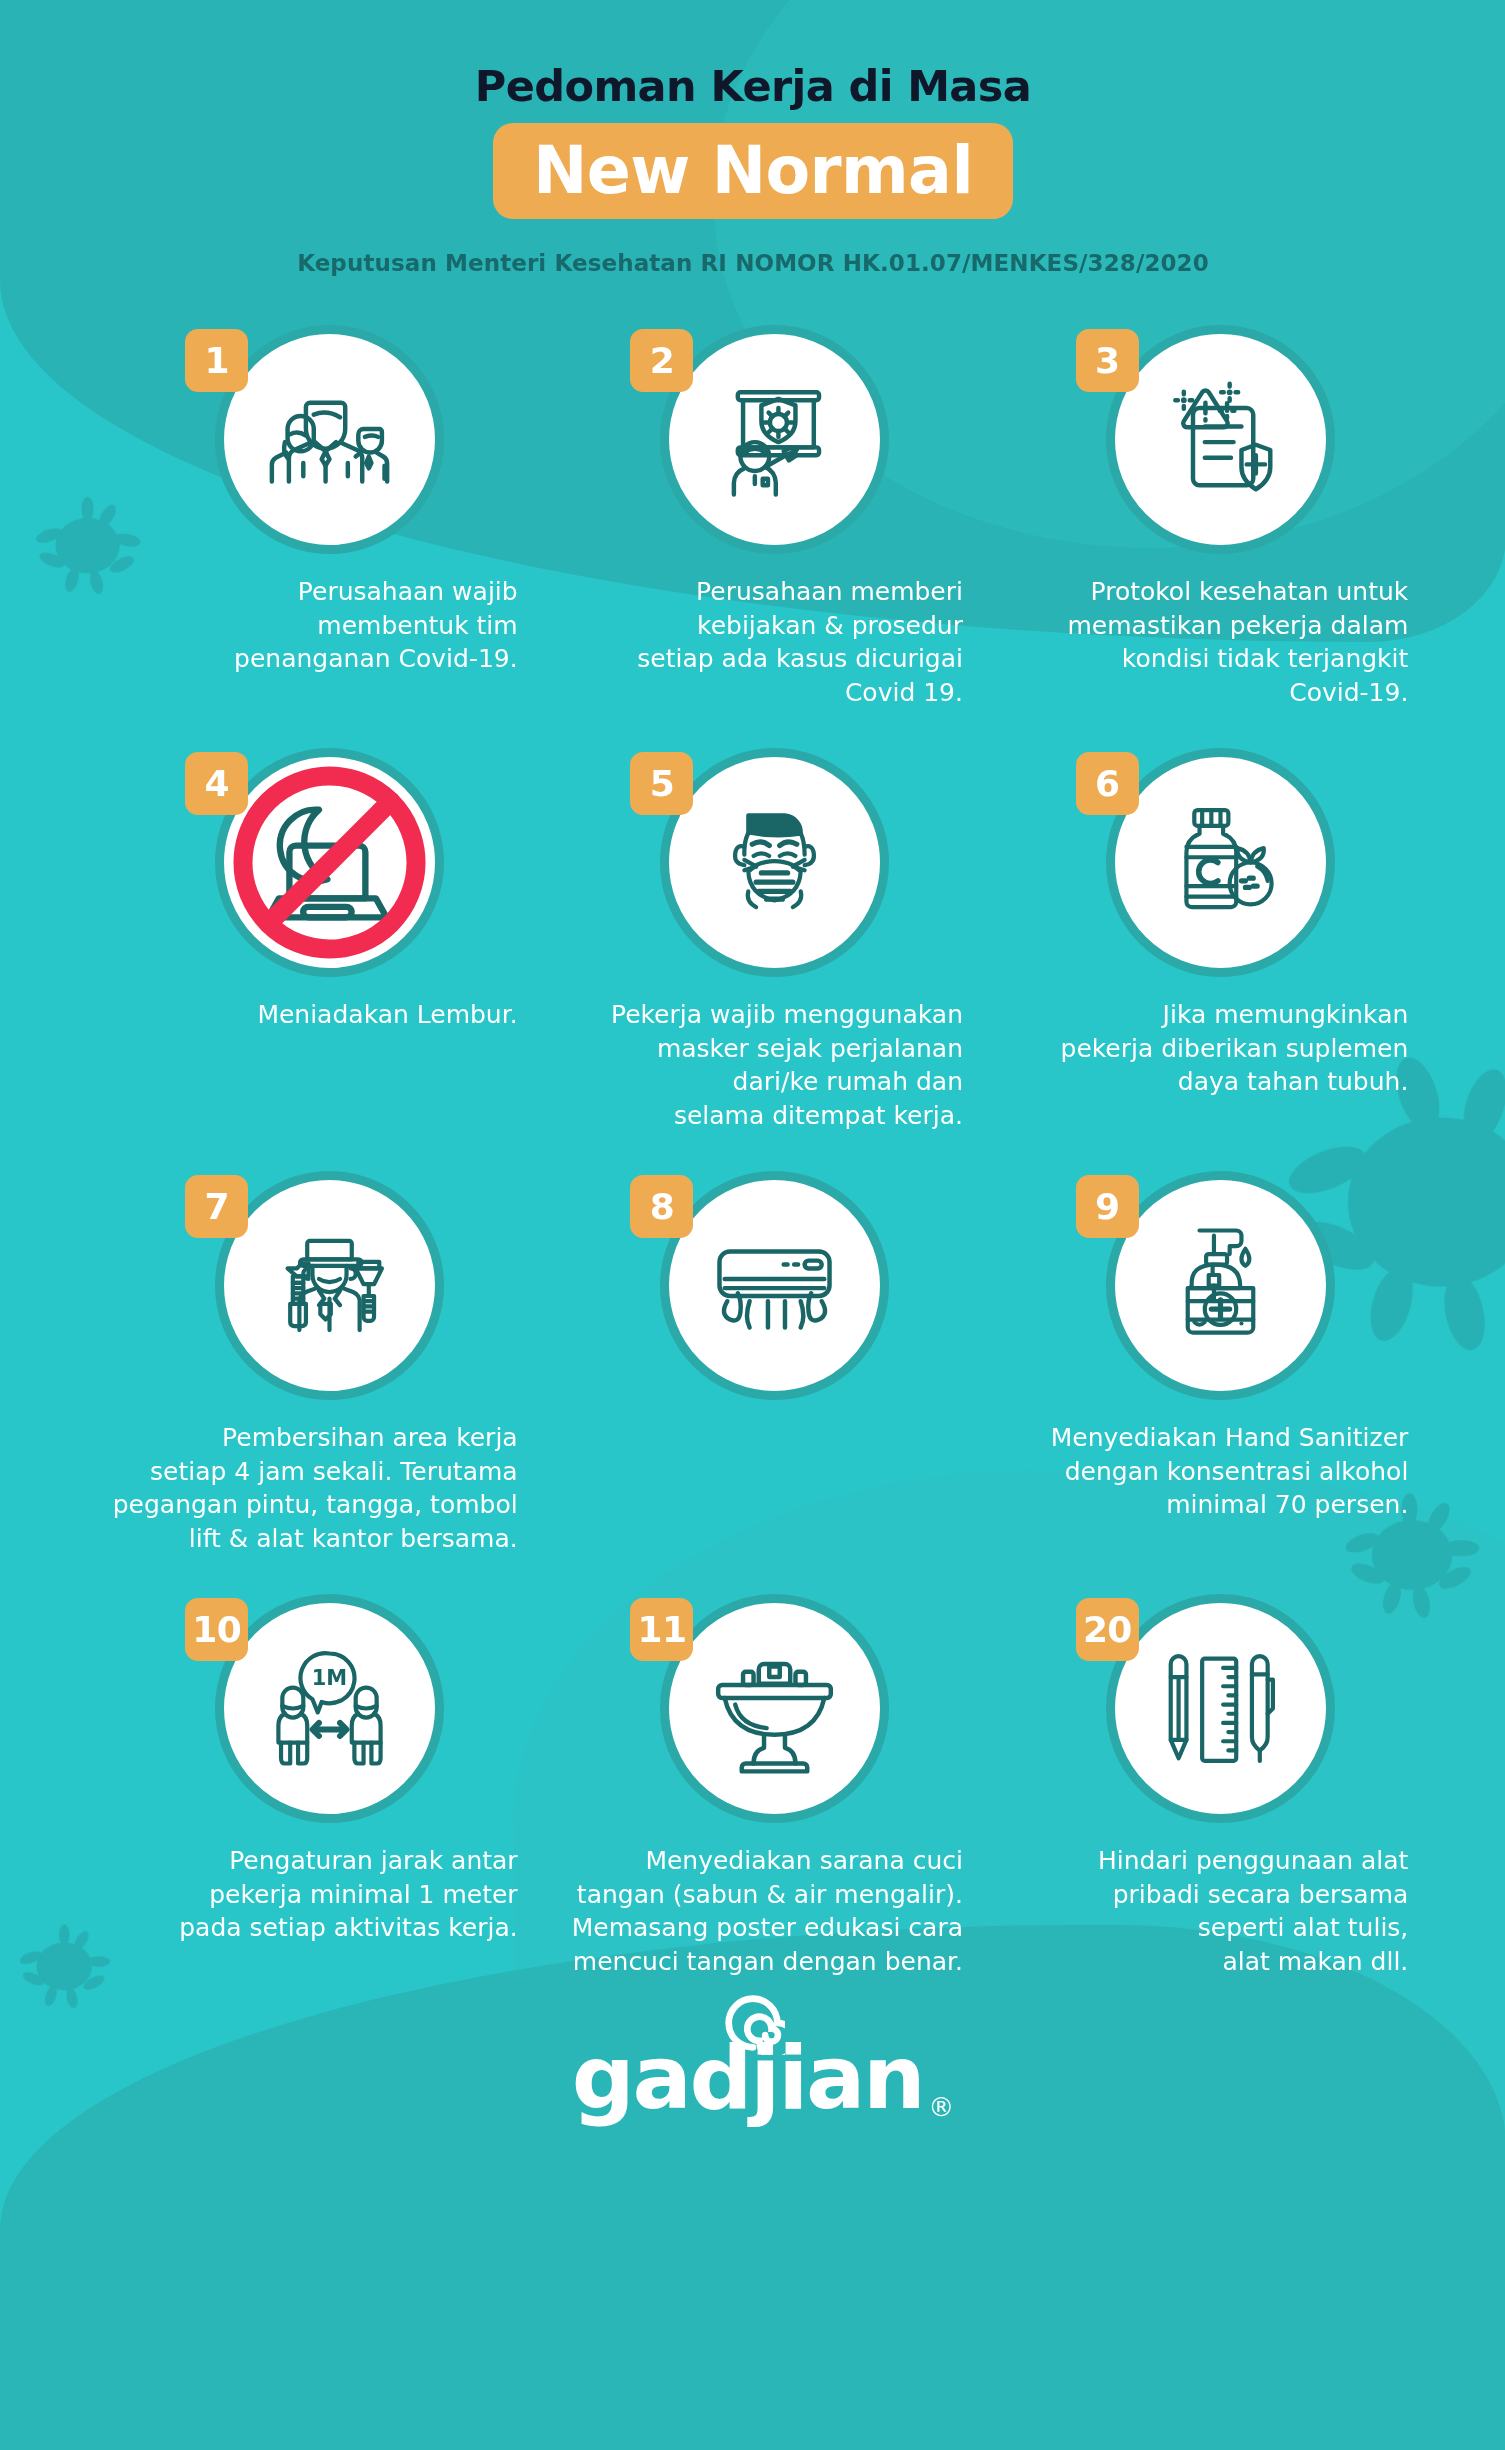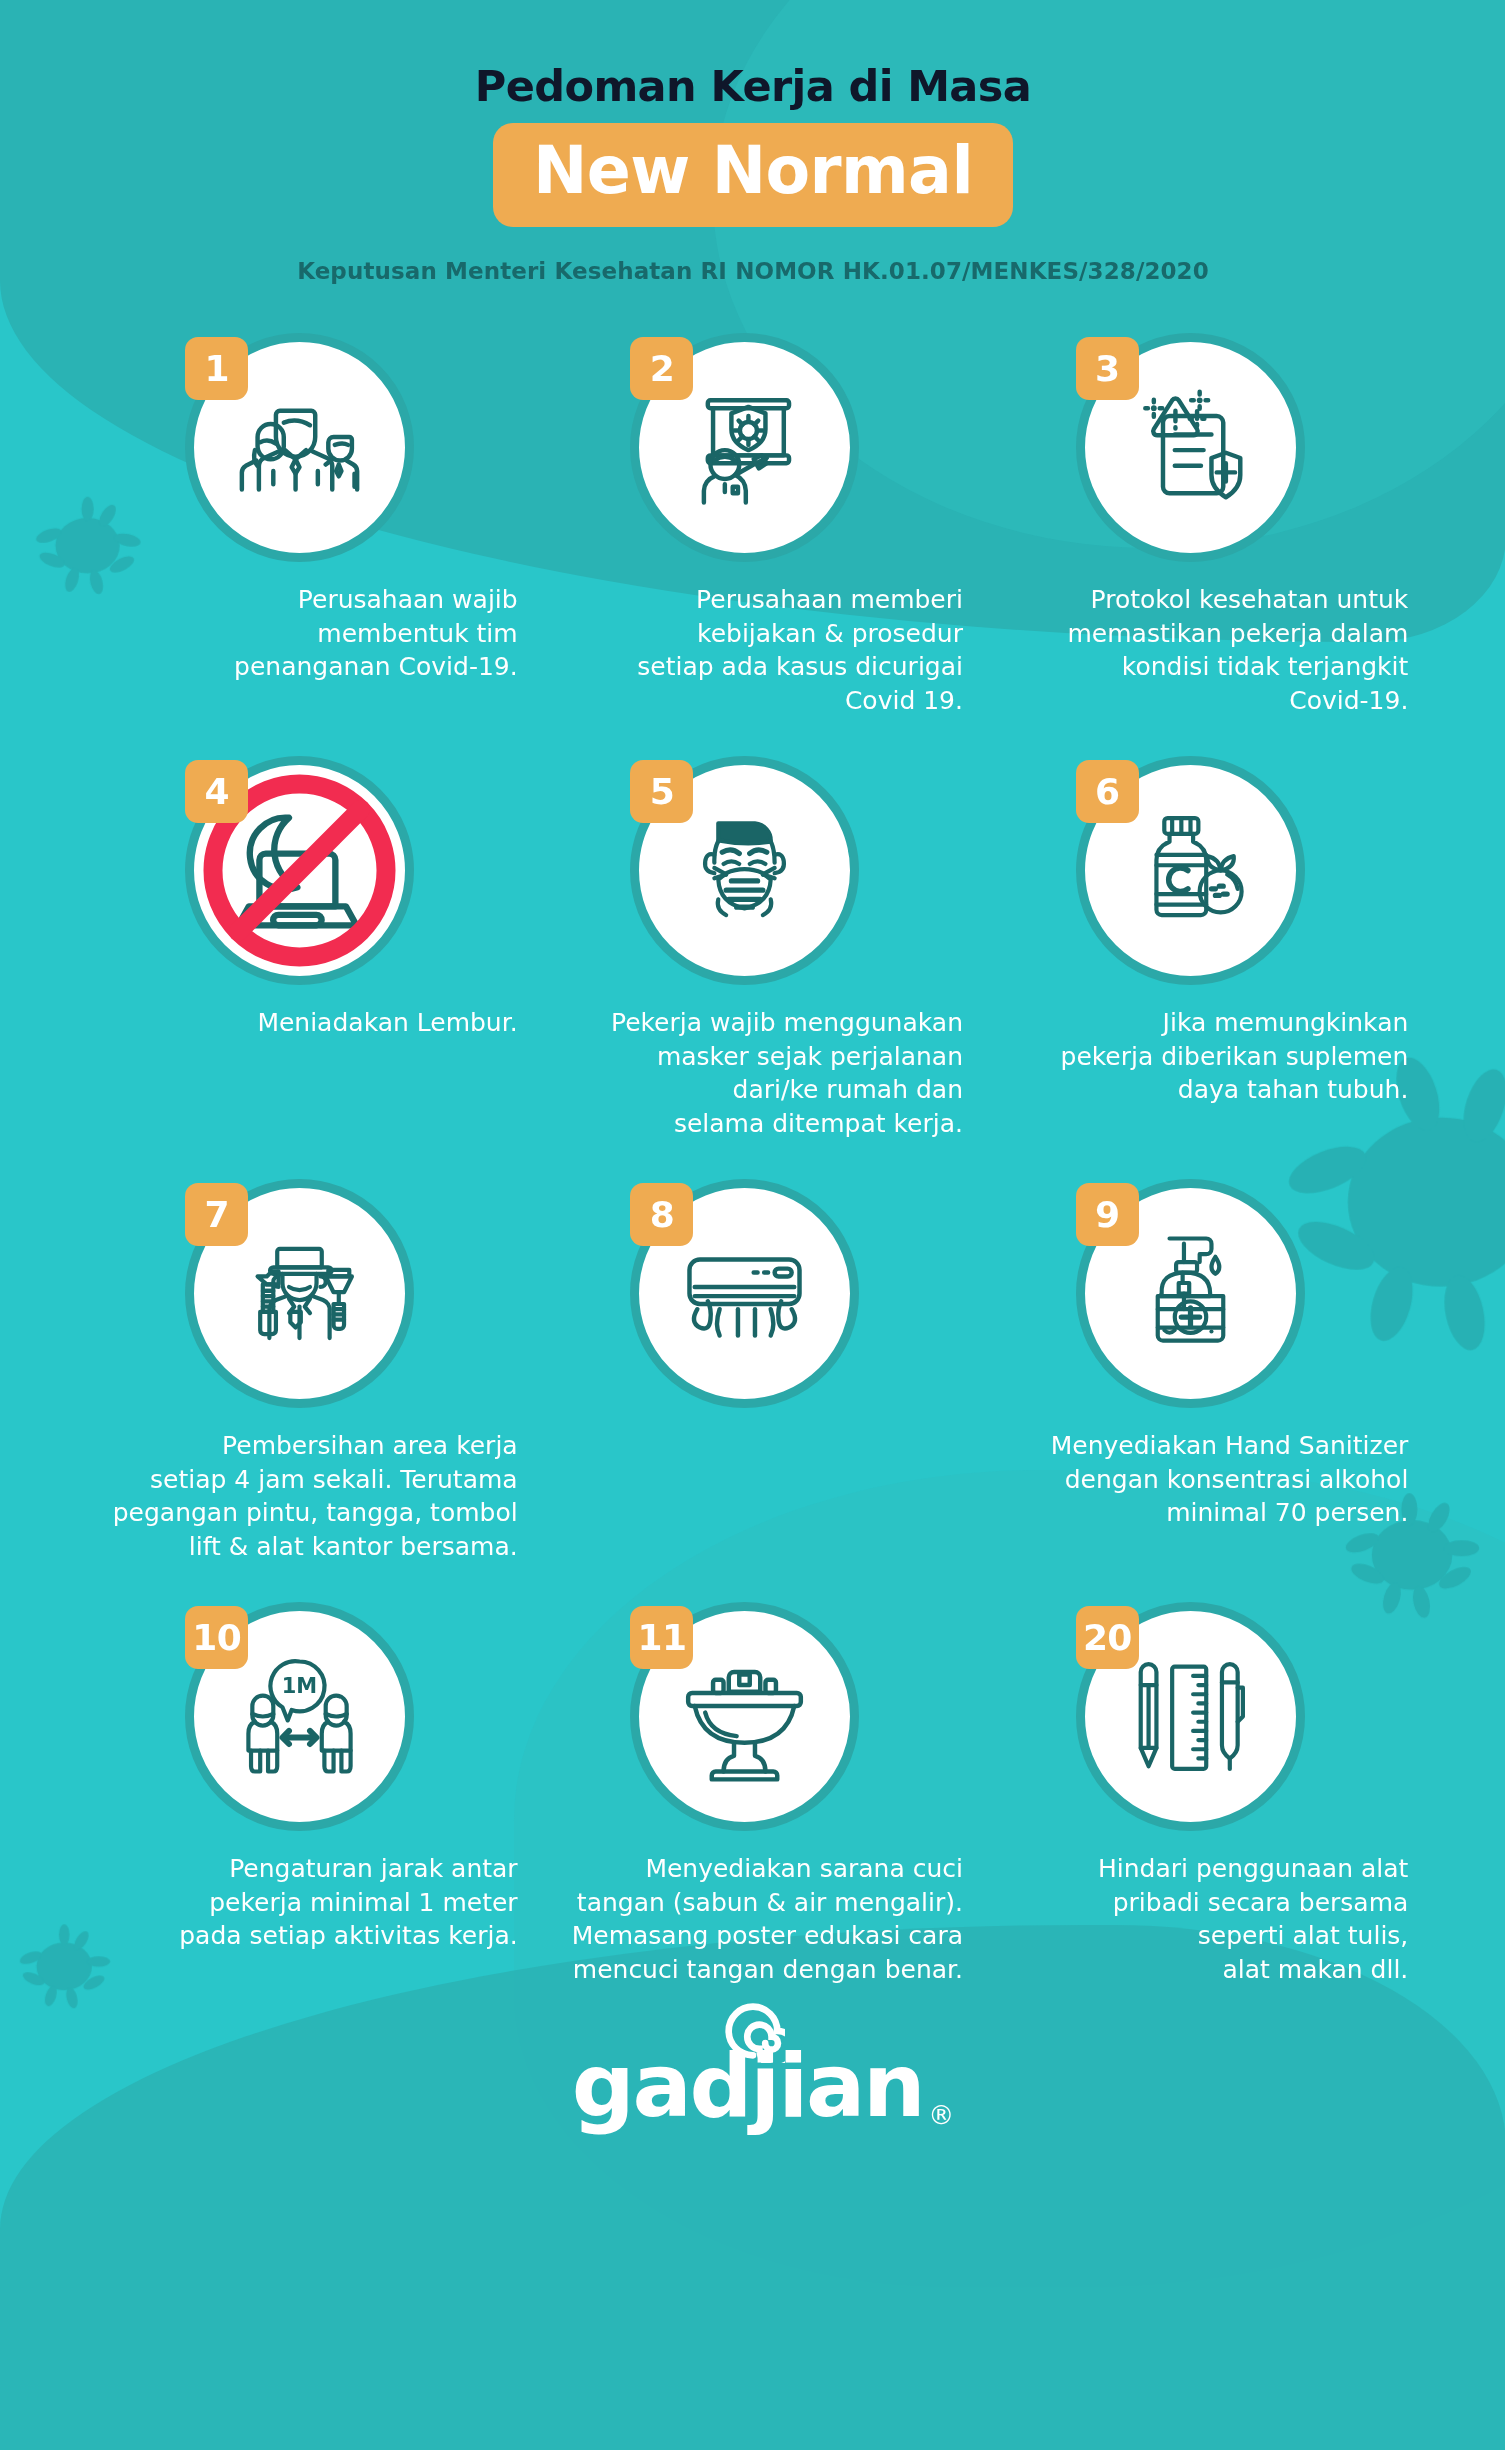--- a/index.html
+++ b/index.html
@@ -40,40 +40,40 @@
   .header { position:relative; z-index:3; padding-top:64px; text-align:center; }
   .title-line {
     font-family:"DejaVu Sans", sans-serif;
     color:#0f172a; font-weight:bold;
     font-size:43px; line-height:1.06;
     letter-spacing:-0.6px;
   }
   .title-hl-wrap { margin:13px 0 10.5px; display:flex; justify-content:center; }
   .title-hl {
     background:#EFAB51; color:#ffffff; font-weight:bold;
-    font-size:65px; line-height:1; padding:15px 40px 24px;
+    font-size:65px; line-height:1; padding:15px 40px 16px;
     border-radius:20px; letter-spacing:-0.6px;
   }
   .subtitle {
     margin-top:31.5px; color:#18696B; font-size:23px; font-weight:bold;
     letter-spacing:0.1px;
   }
 
   
   .grid {
     position:relative; z-index:3;
     margin:49px auto 0; width:1336px;
     display:grid;
     grid-template-columns:repeat(3, 1fr);
     row-gap:39px;
   }
   .cell { display:flex; flex-direction:column; align-items:center; }
   .badge-circle { position:relative; width:245px; height:245px; }
   .circle {
-    position:absolute; left:0; top:0;
+    position:absolute; left:30px; top:0;
     width:229px; height:229px; border-radius:50%;
     background:#ffffff; border:9.3px solid #2BA8A8;
     display:flex; align-items:center; justify-content:center;
   }
   .circle svg { width:131px; height:131px; display:block; }
   .num {
     position:absolute; left:0; top:3.5px; z-index:5;
     width:63px; height:63px; border-radius:13px;
     background:#EFAB51; color:#ffffff;
     font-size:36px; font-weight:bold;

